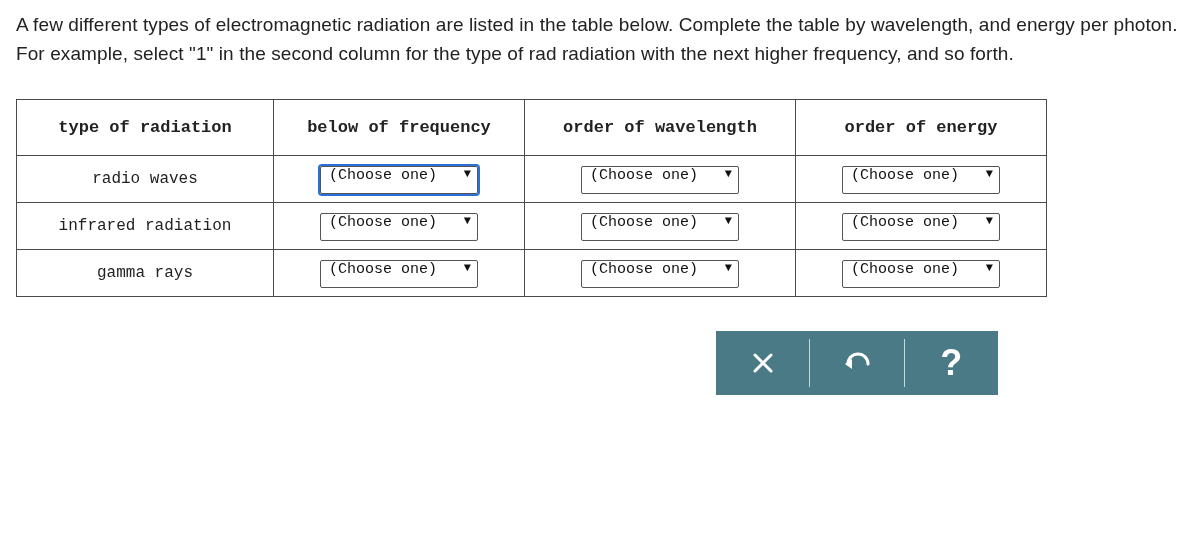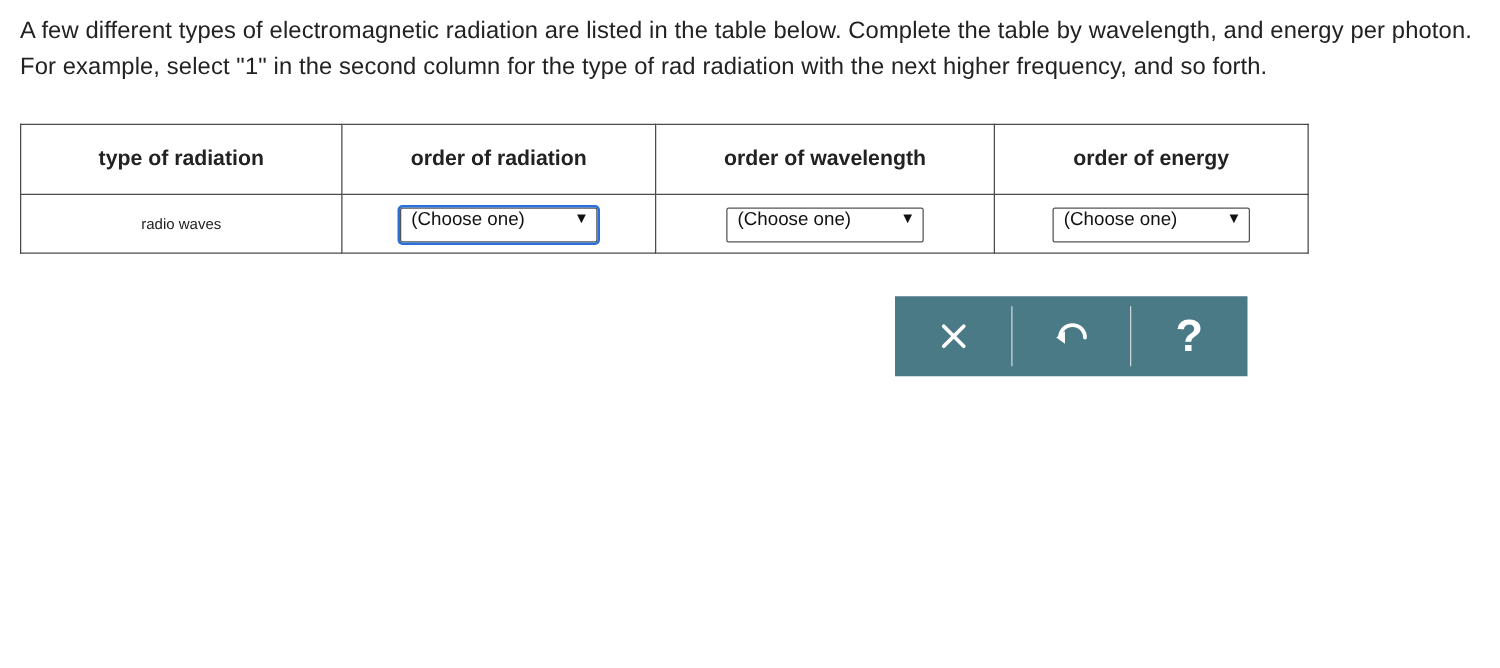--- a/index.html
+++ b/index.html
@@ -21,37 +21,38 @@
   .instructions {
     font-size: 19px;
     line-height: 1.55;
     color: #222;
     margin: 0 0 30px 0;
     letter-spacing: 0.1px;
   }
   table.rad {
     border-collapse: collapse;
     margin-top: 6px;
+    font-family: Liberation Mono, monospace;
   }
   table.rad th, table.rad td {
     border: 1.5px solid #4a4a4a;
     padding: 0;
     text-align: center;
     vertical-align: middle;
     background: #fff;
   }
   table.rad th {
     font-weight: bold;
     font-size: 17px;
     padding: 14px 24px;
     height: 56px;
     box-sizing: border-box;
   }
   table.rad td.row-label {
-    font-size: 12px;
+    font-size: 16px;
     padding: 0 18px;
     height: 46px;
     text-align: center;
   }
   table.rad td.select-cell {
     height: 46px;
   }
   
   .col0 { width: 220px; }
   .col1 { width: 250px; }
@@ -123,21 +124,21 @@
 <body>
 
 <div class="container">
 
   <p class="instructions">A few different types of electromagnetic radiation are listed in the table below. Complete the table by wavelength, and energy per photon. For example, select "1" in the second column for the type of rad radiation with the next higher frequency, and so forth.</p>
 
   <table class="rad">
     <thead>
       <tr>
         <th class="col0">type of radiation</th>
-        <th class="col1">order of radiation</th>
+        <th class="col1">below of frequency</th>
         <th class="col2">order of wavelength</th>
         <th class="col3">order of energy</th>
       </tr>
     </thead>
     <tbody>
 
       <tr>
         <td class="row-label col0">radio waves</td>
         <td class="select-cell col1">
           <div class="sel focused">
@@ -152,22 +153,64 @@
           </div>
         </td>
         <td class="select-cell col3">
           <div class="sel">
             <span class="sel-text">(Choose one)</span>
             <span class="caret">▼</span>
           </div>
         </td>
       </tr>
 
-
-
+      <tr>
+        <td class="row-label col0">infrared radiation</td>
+        <td class="select-cell col1">
+          <div class="sel">
+            <span class="sel-text">(Choose one)</span>
+            <span class="caret">▼</span>
+          </div>
+        </td>
+        <td class="select-cell col2">
+          <div class="sel">
+            <span class="sel-text">(Choose one)</span>
+            <span class="caret">▼</span>
+          </div>
+        </td>
+        <td class="select-cell col3">
+          <div class="sel">
+            <span class="sel-text">(Choose one)</span>
+            <span class="caret">▼</span>
+          </div>
+        </td>
+      </tr>
+
+
+      <tr>
+        <td class="row-label col0">gamma rays</td>
+        <td class="select-cell col1">
+          <div class="sel">
+            <span class="sel-text">(Choose one)</span>
+            <span class="caret">▼</span>
+          </div>
+        </td>
+        <td class="select-cell col2">
+          <div class="sel">
+            <span class="sel-text">(Choose one)</span>
+            <span class="caret">▼</span>
+          </div>
+        </td>
+        <td class="select-cell col3">
+          <div class="sel">
+            <span class="sel-text">(Choose one)</span>
+            <span class="caret">▼</span>
+          </div>
+        </td>
+      </tr>
     </tbody>
   </table>
 
   <div class="toolbar">
     <div class="tb-btn" title="Close">
       <span>
         <svg width="24" height="24" viewBox="0 0 24 24">
           <line x1="4" y1="4" x2="20" y2="20" stroke="#fff" stroke-width="3" stroke-linecap="round"></line>
           <line x1="20" y1="4" x2="4" y2="20" stroke="#fff" stroke-width="3" stroke-linecap="round"></line>
         </svg>

